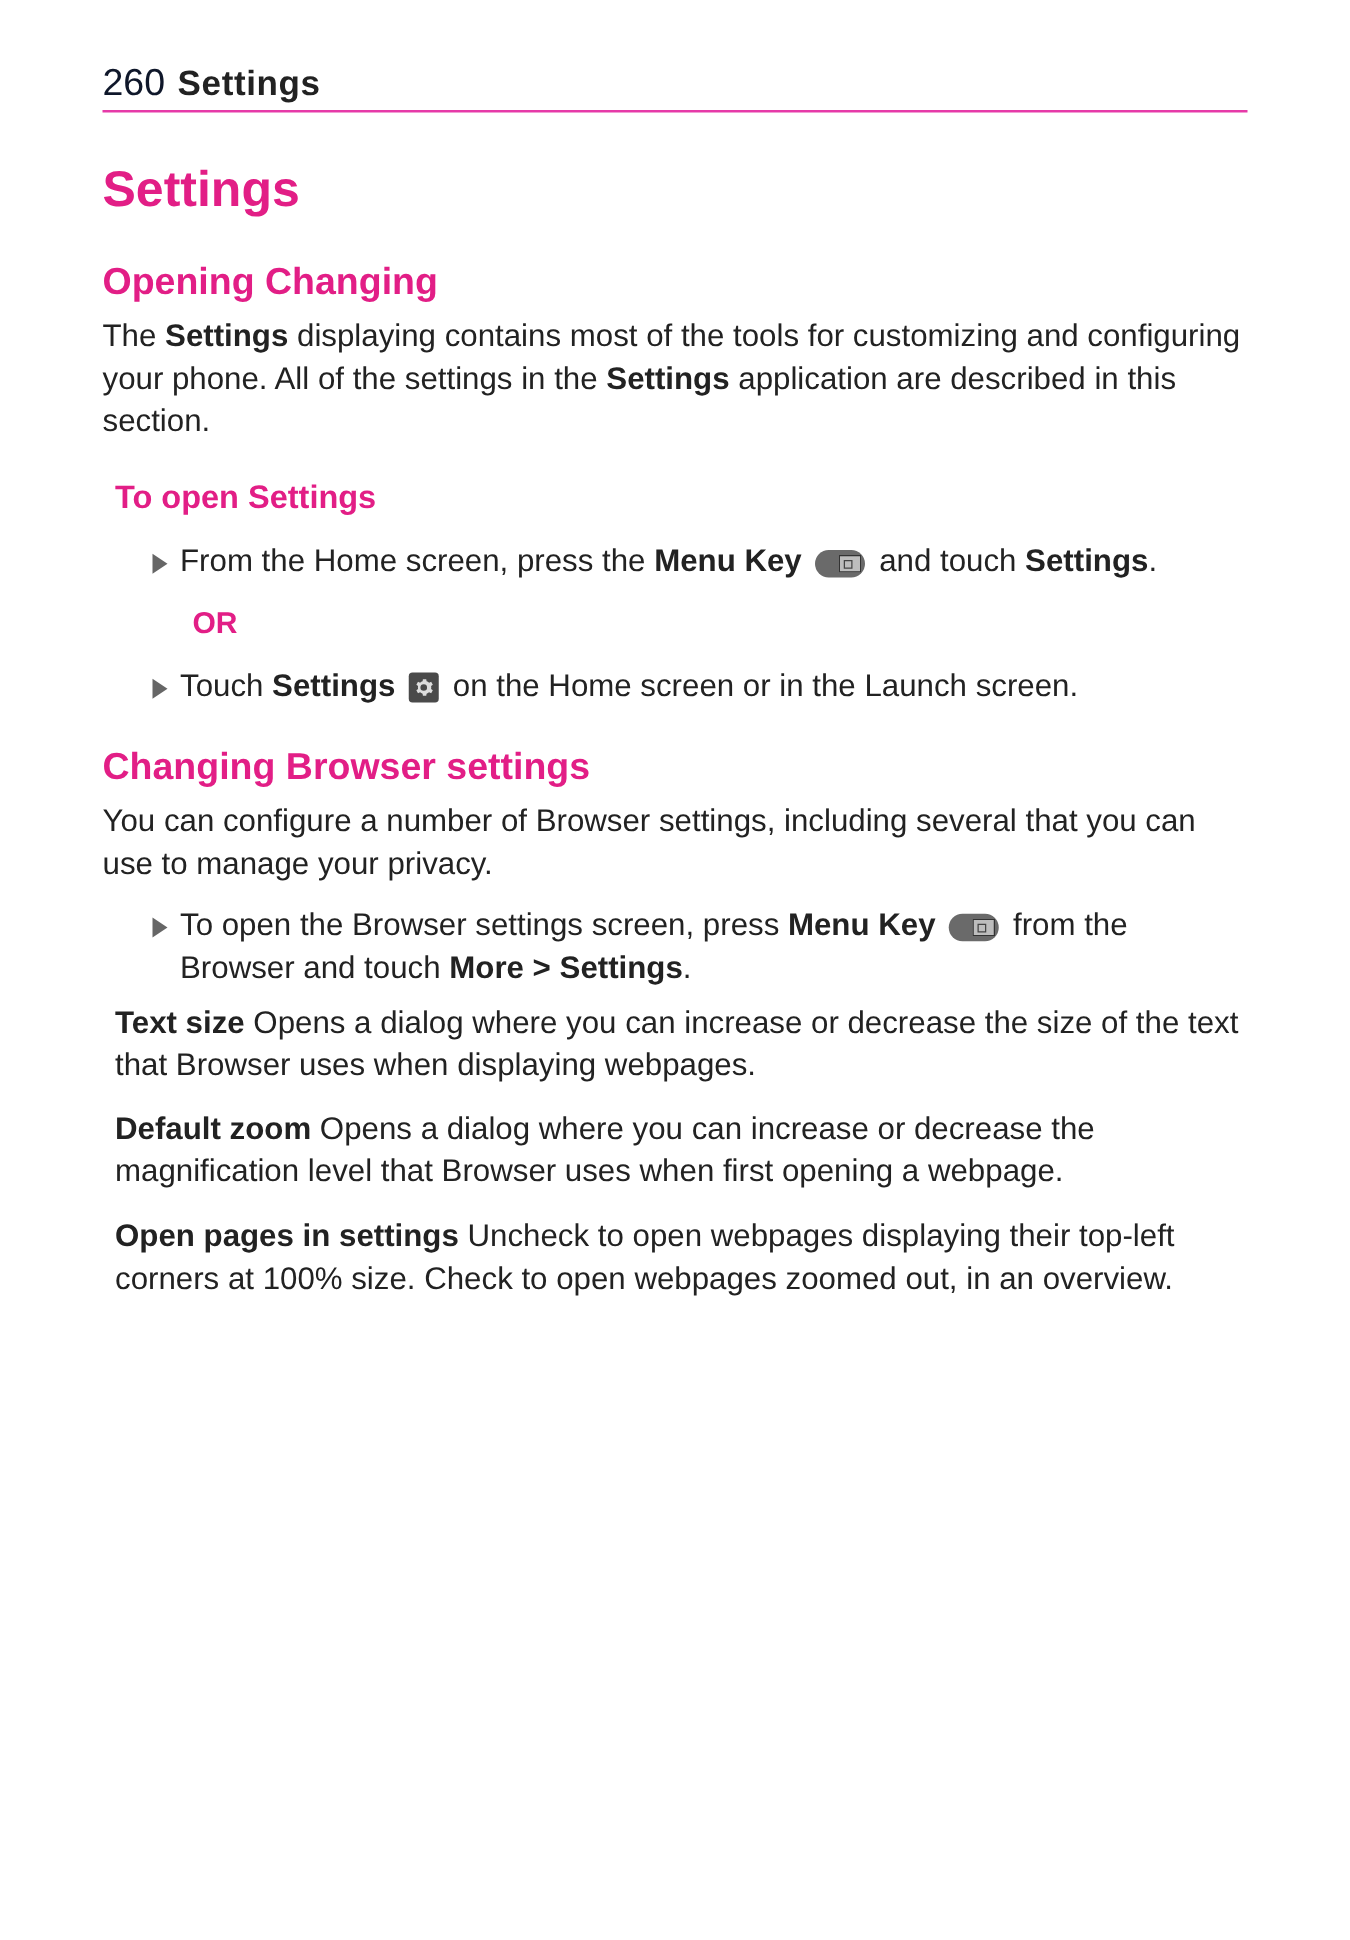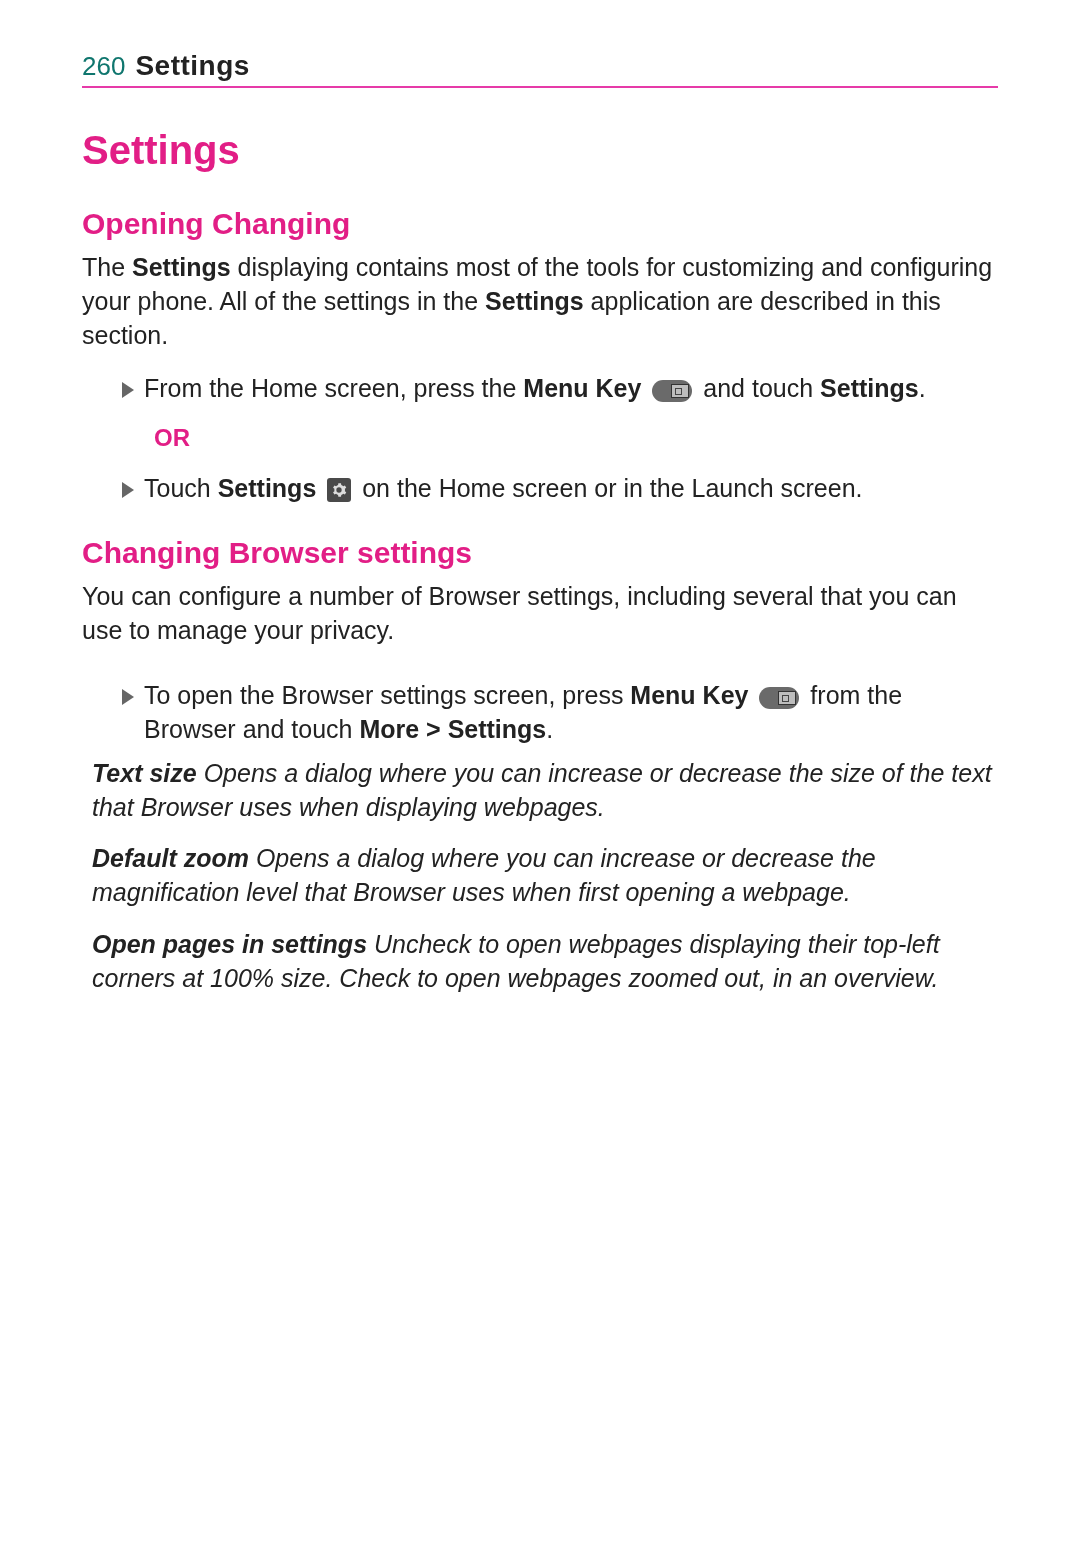--- a/index.html
+++ b/index.html
@@ -16,22 +16,22 @@
   }
   .header {
     display: flex;
     align-items: baseline;
     gap: 10px;
     border-bottom: 2px solid #e63aa8;
     padding-bottom: 4px;
     margin-bottom: 40px;
   }
   .header .pagenum {
-    font-size: 26px;
-    color: #0f766e;
+    font-size: 30px;
+    color: #0f172a;
   }
   .header .header-title {
     font-size: 28px;
     font-weight: bold;
     letter-spacing: 0.5px;
   }
   h1.title {
     font-size: 40px;
     color: #e21e86;
     font-weight: 600;
@@ -125,41 +125,41 @@
     width: 24px; height: 24px;
     background: #4a4a4a;
     border-radius: 3px;
     margin: 0 4px;
   }
   .settings-icon svg { display: block; }
   .setting-item {
     font-size: 25px;
     line-height: 1.35;
     margin: 0 0 18px 10px;
-    font-style: italic;
   }
 </style>
 </head>
 <body>
 
 <div class="page">
 
   <div class="header">
     <span class="pagenum">260</span>
     <span class="header-title">Settings</span>
   </div>
 
   <h1 class="title">Settings</h1>
 
   <h2 class="section">Opening Changing</h2>
 
   <p class="bodytext">
     <span>The </span><span class="bold">Settings</span><span> displaying contains most of the tools for customizing and configuring your phone. All of the settings in the </span><span class="bold">Settings</span><span> application are described in this section.</span>
   </p>
 
+  <h3 class="subsection">To open Settings</h3>
 
   <div class="bullet">
     <span class="triangle"></span>
     <div class="bullet-content">
       <span>From the Home screen, press the </span><span class="bold">Menu Key</span>
       <span class="menu-key-icon">
           <span class="inner"></span>
         </span>
       <span> and touch </span><span class="bold">Settings</span><span>.</span>
     </div>
@@ -177,21 +177,21 @@
           </svg>
       </span>
       <span> on the Home screen or in the Launch screen.</span>
     </div>
   </div>
 
   <h2 class="section">Changing Browser settings</h2>
 
   <p class="bodytext">You can configure a number of Browser settings, including several that you can use to manage your privacy.</p>
 
-  <div class="bullet" style="margin-top:32px">
+  <div class="bullet" style="margin-top:16px">
     <span class="triangle"></span>
     <div class="bullet-content">
       <span>To open the Browser settings screen, press </span><span class="bold">Menu Key</span>
       <span class="menu-key-icon">
           <span class="inner"></span>
         </span>
       <span> from the Browser and touch </span><span class="bold">More &gt; Settings</span><span>.</span>
     </div>
   </div>
 

